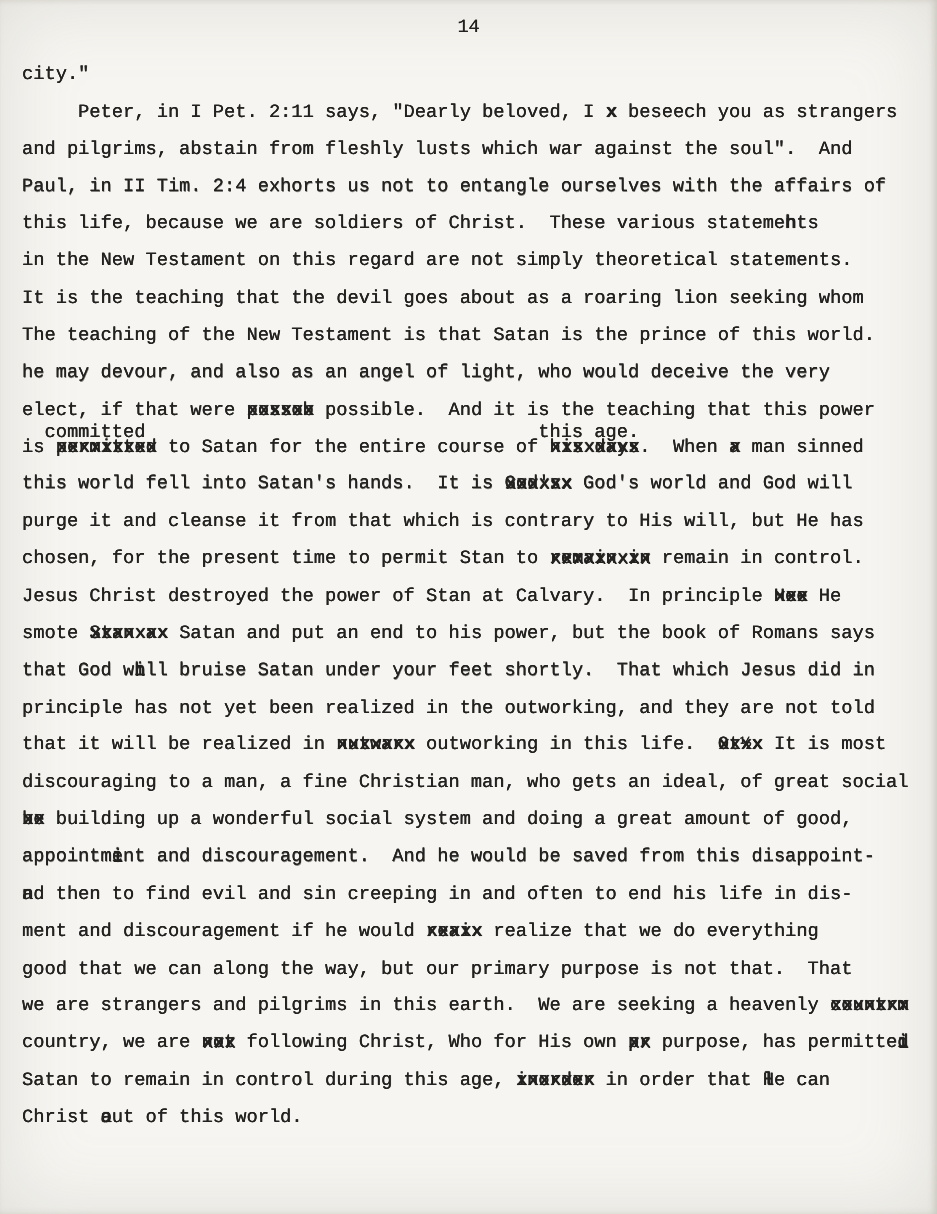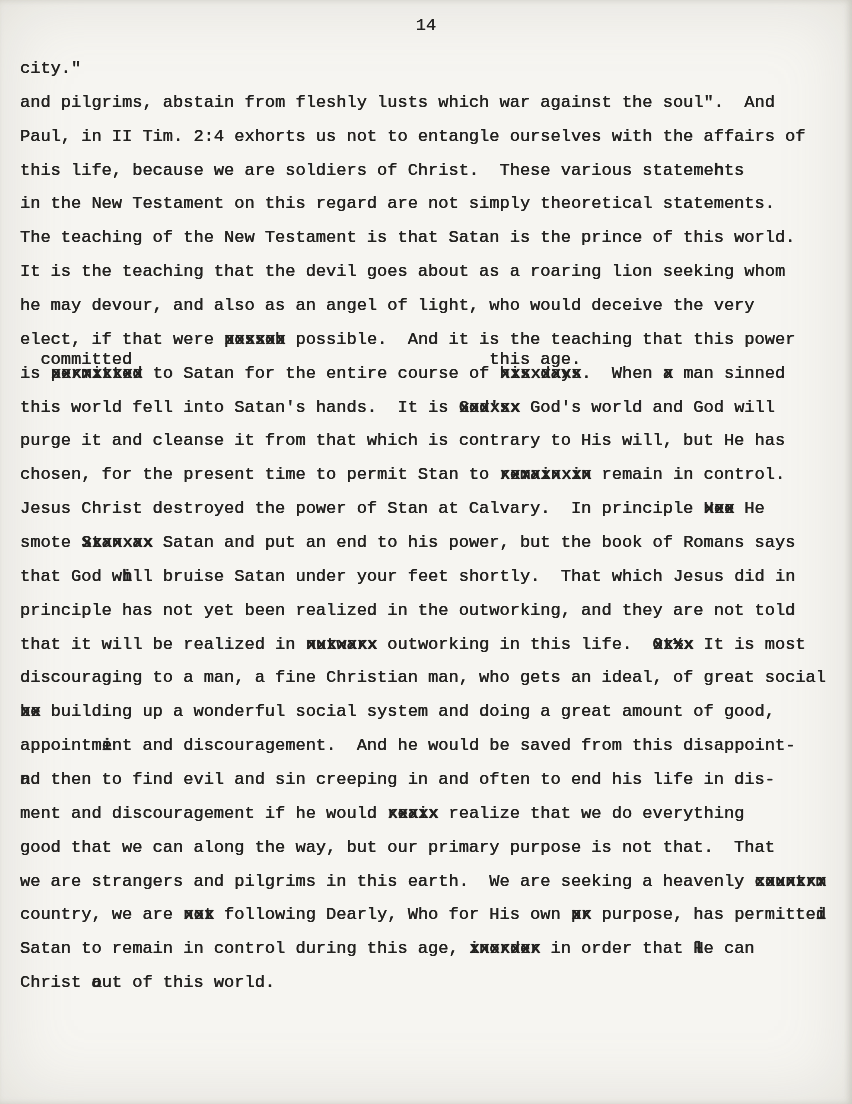--- a/index.html
+++ b/index.html
@@ -52,42 +52,43 @@
   }
   .seg.struck::after { left: 0.5px; }
 </style>
 </head>
 <body>
 
 <div class="page" style="background: rgb(246, 245, 241); color: rgb(35, 34, 32); text-decoration: underline;">
   <div class="pageno">14</div>
   <div class="text">
       <div class="line"><span class="seg">city."</span></div>
+      <div class="line"><span class="seg">     Peter, in I Pet. 2:11 says, "Dearly beloved, I </span><span class="seg struck" data-ov="x">x</span><span class="seg"> beseech you as strangers</span></div>
       <div class="line"><span class="seg">and pilgrims, abstain from fleshly lusts which war against the soul".  And</span></div>
       <div class="line"><span class="seg">Paul, in II Tim. 2:4 exhorts us not to entangle ourselves with the affairs of</span></div>
       <div class="line"><span class="seg">this life, because we are soldiers of Christ.  These various stateme</span><span class="seg over" data-ov="h">n</span><span class="seg">ts</span></div>
       <div class="line"><span class="seg">in the New Testament on this regard are not simply theoretical statements.</span></div>
+      <div class="line"><span class="seg">It is the teaching that the devil goes about as a roaring lion seeking whom</span></div>
       <div class="line"><span class="seg">The teaching of the New Testament is that Satan is the prince of this world.</span></div>
-      <div class="line"><span class="seg">It is the teaching that the devil goes about as a roaring lion seeking whom</span></div>
       <div class="line"><span class="seg">he may devour, and also as an angel of light, who would deceive the very</span></div>
       <div class="line"><span class="seg">elect, if that were </span><span class="seg struck" data-ov="xxxxxx">possob</span><span class="seg"> possible.  And it is the teaching that this power</span></div>
       <div class="line insert"><span class="seg">  committed                                   this age.</span></div>
       <div class="line"><span class="seg">is </span><span class="seg struck" data-ov="xxxxxxxxx">permitted</span><span class="seg"> to Satan for the entire course of </span><span class="seg struck" data-ov="xxxxxxxx">his days</span><span class="seg">.  When </span><span class="seg struck" data-ov="x">a</span><span class="seg"> man sinned</span></div>
       <div class="line"><span class="seg">this world fell into Satan's hands.  It is </span><span class="seg struck" data-ov="xxxxxx">God'sx</span><span class="seg"> God's world and God will</span></div>
       <div class="line"><span class="seg">purge it and cleanse it from that which is contrary to His will, but He has</span></div>
       <div class="line"><span class="seg">chosen, for the present time to permit Stan to </span><span class="seg struck" data-ov="xxxxxxxxx">remain in</span><span class="seg"> remain in control.</span></div>
       <div class="line"><span class="seg">Jesus Christ destroyed the power of Stan at Calvary.  In principle </span><span class="seg struck" data-ov="xxx">Hee</span><span class="seg"> He</span></div>
       <div class="line"><span class="seg">smote </span><span class="seg struck" data-ov="xxxxxxx">Stan ax</span><span class="seg"> Satan and put an end to his power, but the book of Romans says</span></div>
       <div class="line"><span class="seg">that God w</span><span class="seg over" data-ov="h">i</span><span class="seg">ll bruise Satan under your feet shortly.  That which Jesus did in</span></div>
       <div class="line"><span class="seg">principle has not yet been realized in the outworking, and they are not told</span></div>
       <div class="line"><span class="seg">that it will be realized in </span><span class="seg struck" data-ov="xxxxxxx">nutwarx</span><span class="seg"> outworking in this life.  </span><span class="seg struck" data-ov="xxxx">Ot½x</span><span class="seg"> It is most</span></div>
       <div class="line"><span class="seg">discouraging to a man, a fine Christian man, who gets an ideal, of great social</span></div>
       <div class="line"><span class="seg struck" data-ov="xx">be</span><span class="seg"> building up a wonderful social system and doing a great amount of good,</span></div>
       <div class="line"><span class="seg">appointm</span><span class="seg over" data-ov="i">e</span><span class="seg">nt and discouragement.  And he would be saved from this disappoint-</span></div>
       <div class="line"><span class="seg over" data-ov="n">a</span><span class="seg">d then to find evil and sin creeping in and often to end his life in dis-</span></div>
       <div class="line"><span class="seg">ment and discouragement if he would </span><span class="seg struck" data-ov="xxxxx">reaix</span><span class="seg"> realize that we do everything</span></div>
       <div class="line"><span class="seg">good that we can along the way, but our primary purpose is not that.  That</span></div>
       <div class="line"><span class="seg">we are strangers and pilgrims in this earth.  We are seeking a heavenly </span><span class="seg struck" data-ov="xxxxxxx">countrm</span></div>
-      <div class="line"><span class="seg">country, we are </span><span class="seg struck" data-ov="xxx">not</span><span class="seg"> following Dearly, Who for His own </span><span class="seg struck" data-ov="xx">pr</span><span class="seg"> purpose, has permitte</span><span class="seg over" data-ov="i">d</span></div>
+      <div class="line"><span class="seg">country, we are </span><span class="seg struck" data-ov="xxx">not</span><span class="seg"> following Christ, Who for His own </span><span class="seg struck" data-ov="xx">pr</span><span class="seg"> purpose, has permitte</span><span class="seg over" data-ov="i">d</span></div>
       <div class="line"><span class="seg">Satan to remain in control during this age, </span><span class="seg struck" data-ov="xxxxxxx">inorder</span><span class="seg"> in order that </span><span class="seg over" data-ov="l">H</span><span class="seg">e can</span></div>
       <div class="line"><span class="seg">Christ </span><span class="seg over" data-ov="a">o</span><span class="seg">ut of this world.</span></div>
     </div>
 </div>
 
 </body></html>

